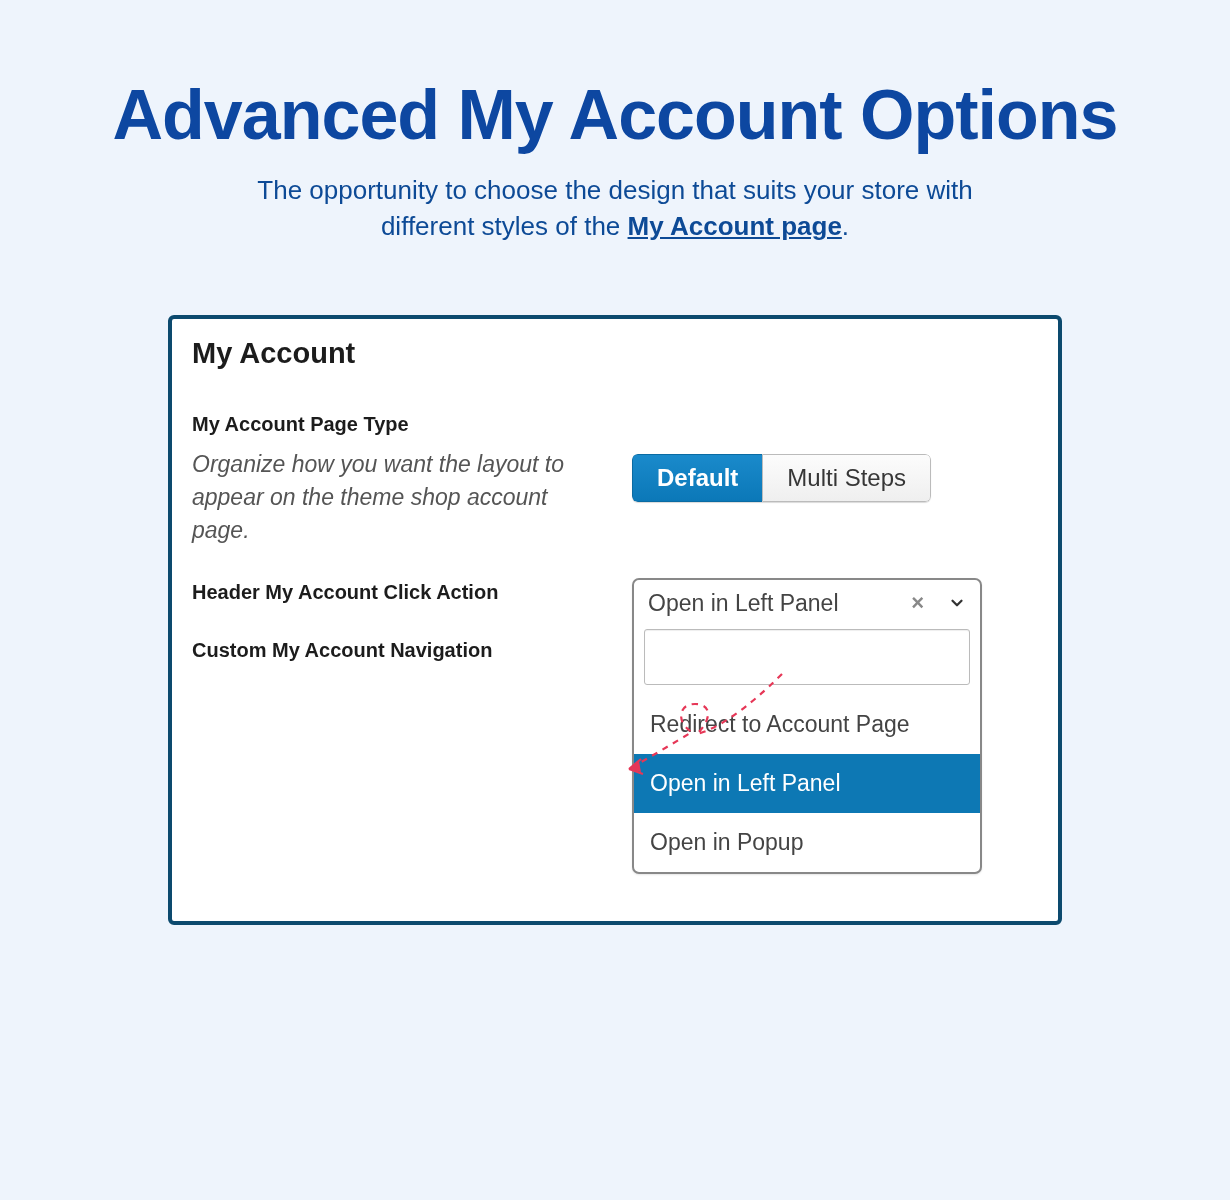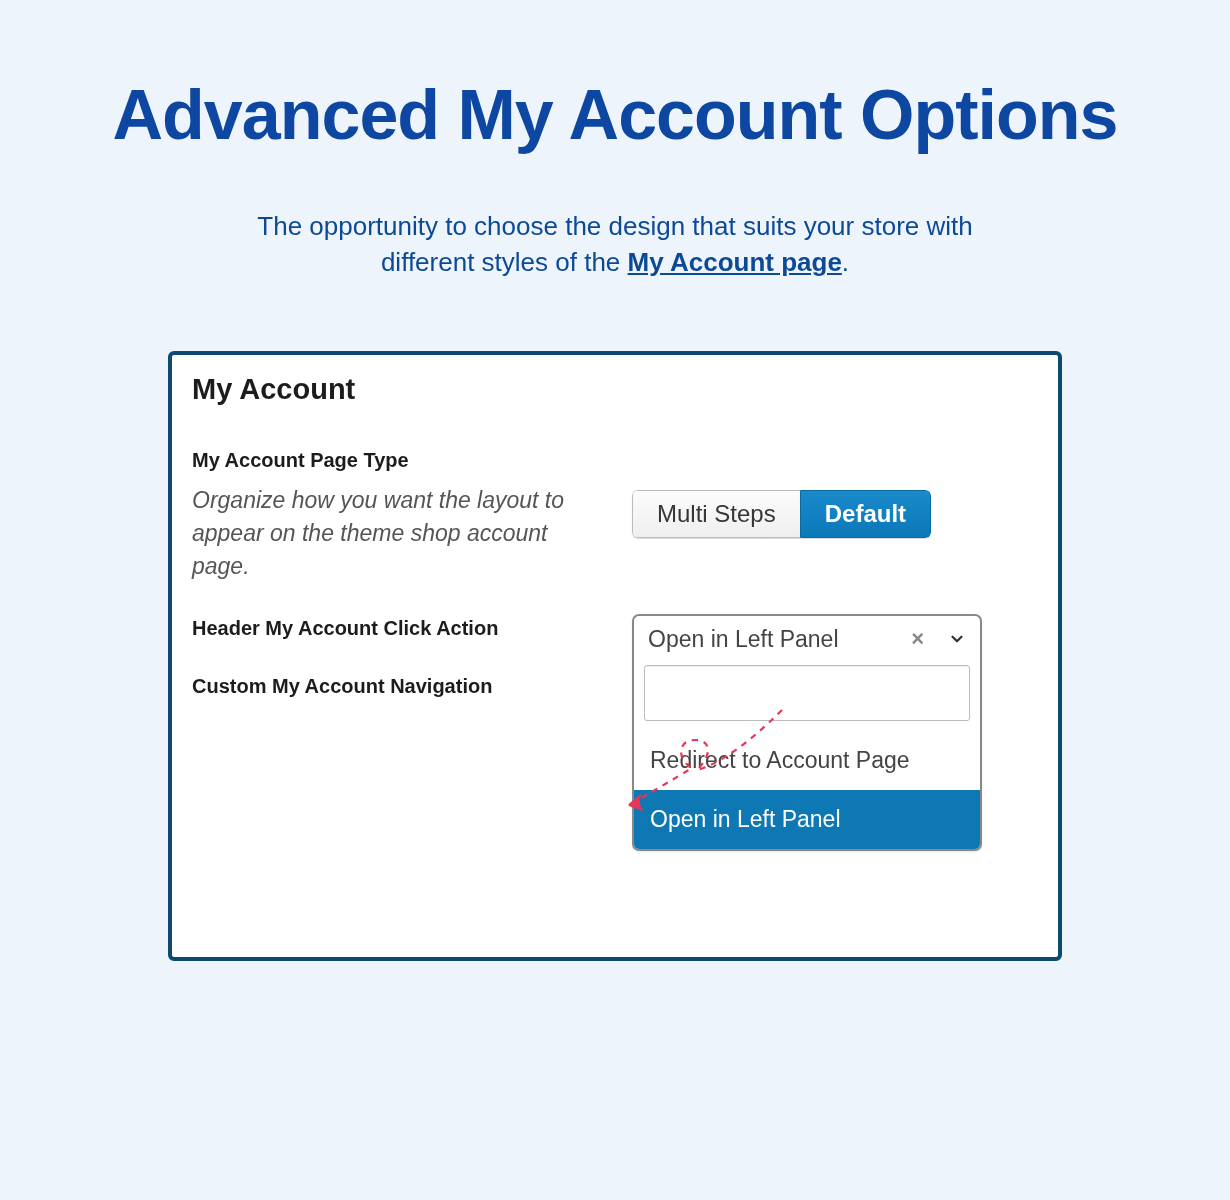--- a/index.html
+++ b/index.html
@@ -15,21 +15,21 @@
       font-size: 70px;
       font-weight: 800;
       text-align: center;
       letter-spacing: -1px;
     }
     .hero-sub {
       color: #0d4a96;
       font-size: 26px;
       text-align: center;
       max-width: 740px;
-      margin: 53px auto 0;
+      margin: 17px auto 0;
       line-height: 1.4;
       font-weight: 500;
     }
     .hero-sub .link {
       font-weight: 800;
       text-decoration: underline;
     }
     .panel {
       width: 894px;
       margin: 70px auto 0;
@@ -143,22 +143,22 @@
 <div class="panel">
   <div class="panel-title">My Account</div>
 
   <div class="row">
     <div class="left">
       <div class="label">My Account Page Type</div>
       <div class="desc">Organize how you want the layout to appear on the theme shop account page.</div>
     </div>
     <div class="right">
       <div class="seg">
+        <button class="seg-btn active">Default</button>
         <button class="seg-btn">Multi Steps</button>
-        <button class="seg-btn active">Default</button>
       </div>
     </div>
   </div>
 
   <div class="spacer"></div>
 
   <div class="row">
     <div class="left">
       <div class="label">Header My Account Click Action</div>
       <div class="spacer"></div>
@@ -171,20 +171,21 @@
           <span class="dd-x">×</span>
           <span class="dd-chev">
             <svg width="18" height="18" viewBox="0 0 24 24" fill="none" stroke="#333" stroke-width="3" stroke-linecap="round" stroke-linejoin="round">
                 <polyline points="6 9 12 15 18 9"></polyline>
               </svg>
           </span>
         </div>
         <div class="dd-search"></div>
         <div class="dd-opt">Redirect to Account Page</div>
         <div class="dd-opt selected">Open in Left Panel</div>
+        <div class="dd-opt">Open in Popup</div>
       </div>
     </div>
   </div>
 
   <svg class="arrow-annotation" width="180" height="120" viewBox="0 0 180 120">
     <path d="M165 10 C 130 45, 100 65, 80 70 C 95 55, 95 40, 78 40 C 60 40, 60 60, 75 68 C 55 80, 30 95, 12 105" fill="none" stroke="#e63757" stroke-width="2.2" stroke-dasharray="6 6"></path>
     <path d="M12 105 L24 95 M12 105 L26 110" fill="none" stroke="#e63757" stroke-width="2.2"></path>
     <polygon points="12,105 22,97 24,108" fill="#e63757"></polygon>
   </svg>
 </div>

